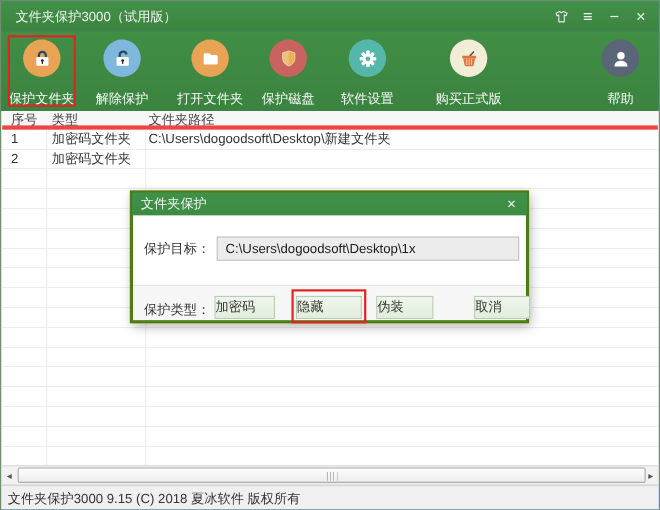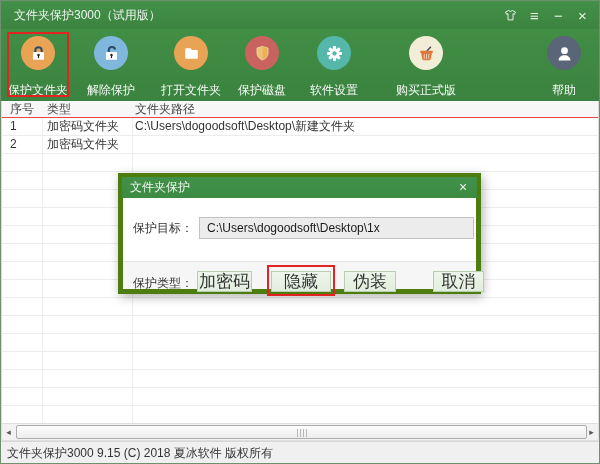--- a/index.html
+++ b/index.html
@@ -26,21 +26,21 @@
                  display:flex; align-items:center; justify-content:center; }
   .tool-label { position:absolute; top:53px; left:0; right:0; color:#f6faf6; font-size:12px; white-space:nowrap; }
   .t0{left:-3px} .t1{left:70px} .t2{left:150px} .t3{left:221px} .t4{left:293px} .t5{left:385px} .t6{left:523px}
   .toolbar-redbox { position:absolute; left:6px; top:3px; width:62px; height:65px;
                     border:2px solid #e32222; pointer-events:none; }
 
   
   .main { position:absolute; top:100px; left:0; right:0; height:322px; background:#fff;
           border-left:1px solid #dcdcdc; border-right:1px solid #dcdcdc; }
   .thead { position:absolute; top:0; left:0; right:0; height:17px; background:#f7f7f7;
-           border-bottom:1px solid #ef4444; color:#444; }
+           border-bottom:4px solid #ef4444; color:#444; }
   .th { position:absolute; top:0; line-height:16px; font-size:12px; }
   .tbody { position:absolute; top:17px; left:0; right:0; bottom:0;
            background:repeating-linear-gradient(to bottom,#ffffff 0px,#ffffff 17px,#ececec 17px,#ececec 18px); }
   .vline { position:absolute; top:17px; bottom:0; width:1px; background:#ededed; }
   .v1{left:40px} .v2{left:130px}
   .trow { position:absolute; left:0; right:0; height:18px; color:#333; }
   .r0{top:17px} .r1{top:35px}
   .td { position:absolute; top:0; line-height:17px; font-size:12px; white-space:nowrap; }
   .c-no{left:8px} .c-type{left:45px} .c-path{left:133px}
 
@@ -55,37 +55,37 @@
   .hs-grip { position:absolute; left:50%; top:3px; margin-left:-5px; width:10px; height:8px;
              background:repeating-linear-gradient(90deg,#b5b5b5 0 1px,transparent 1px 3px); }
 
   
   .statusbar { position:absolute; top:440px; left:0; right:0; height:24px; background:#f0f0f0;
                border-top:1px solid #d7d7d7; color:#333; }
   .status-text { position:absolute; left:6px; top:0; line-height:22px; font-size:12px; }
 
   
   .dialog { position:absolute; left:117px; top:172px; width:363px; height:121px; background:#fff;
-            border:5px solid #4d7c0f; box-shadow:2px 3px 10px rgba(0,0,0,.3); z-index:10; }
+            border:3px solid #4d7c0f; box-shadow:2px 3px 10px rgba(0,0,0,.3); z-index:10; }
   .dlg-titlebar { position:absolute; top:-1px; left:-1px; right:-1px; height:21px;
                   background:linear-gradient(#41914a,#3d8b42); color:#f2f7f2; }
   .dlg-title { position:absolute; left:8px; top:0; line-height:21px; font-size:12px; }
   .dlg-close { position:absolute; right:6px; top:0; width:16px; height:21px; line-height:20px;
                text-align:center; color:#e9f1e9; font-size:14px; }
   .dlg-body { position:absolute; top:20px; left:0; right:0; height:63px; background:#fff; }
   .dlg-label { position:absolute; left:10px; color:#333; font-size:12px;font-family:Liberation Mono, monospace; }
   .lbl-target { top:22px; }
   .dlg-input { position:absolute; left:76px; top:19px; width:275px; height:22px; background:#ececec;
                border:1px solid #c2c2c2; font-family:inherit; font-size:12px; color:#1a1a1a;
                padding:0 7px; outline:none; }
   .dlg-footer { position:absolute; top:83px; left:0; right:0; bottom:0; background:#f6f6f6;
                 border-top:1px solid #e3e3e3; }
   .lbl-type { top:13px; }
   .dlg-btn { position:absolute; top:9px; height:21px; background:linear-gradient(#eef5ea,#e2eedd);
-             border:1px solid #b8cdb1; color:#333; font-size:17px; text-align:center; line-height:19px; }
+             border:1px solid #b8cdb1; color:#333; font-size:12px; line-height:19px; }
   .b-pwd{left:74px; width:55px} .b-hide{left:148px; width:60px} .b-fake{left:221px; width:52px} .b-cancel{left:310px; width:51px}
   .dialog-redbox { position:absolute; left:144px; top:87px; width:68px; height:31px;
                    border:2px solid #e32222; pointer-events:none; z-index:3; }
 </style>
 </head>
 <body>
 
 <div class="window">
 
   <div class="titlebar">

